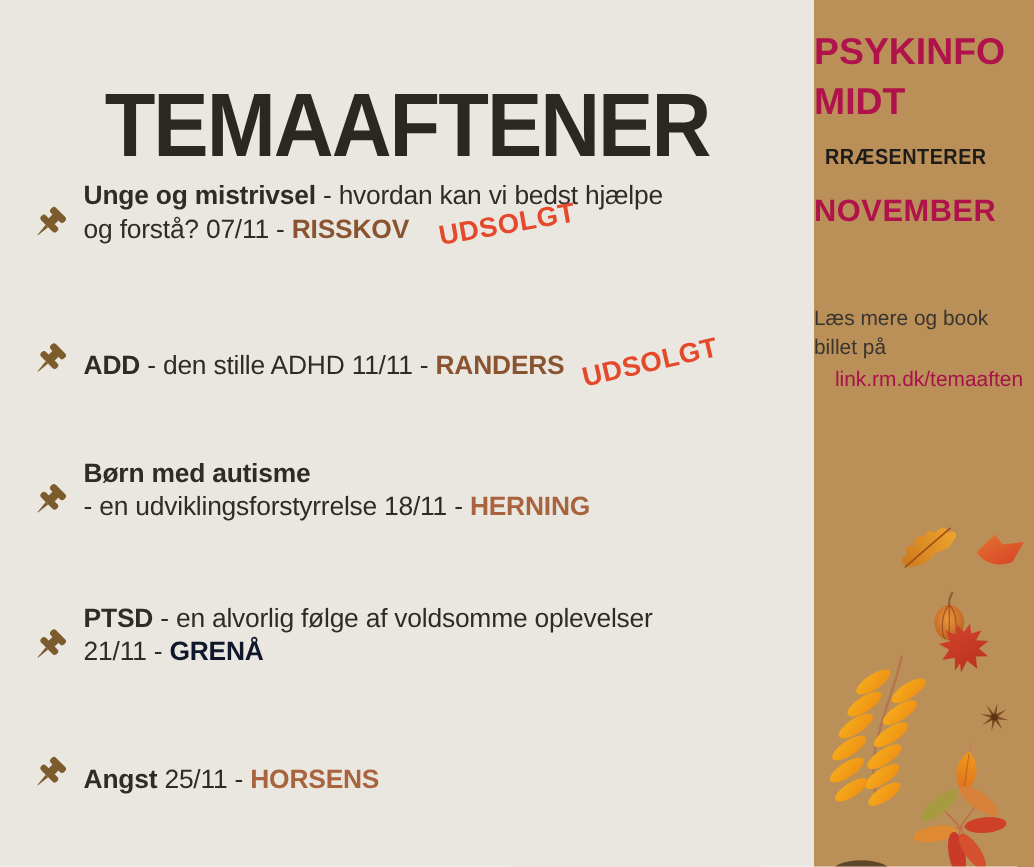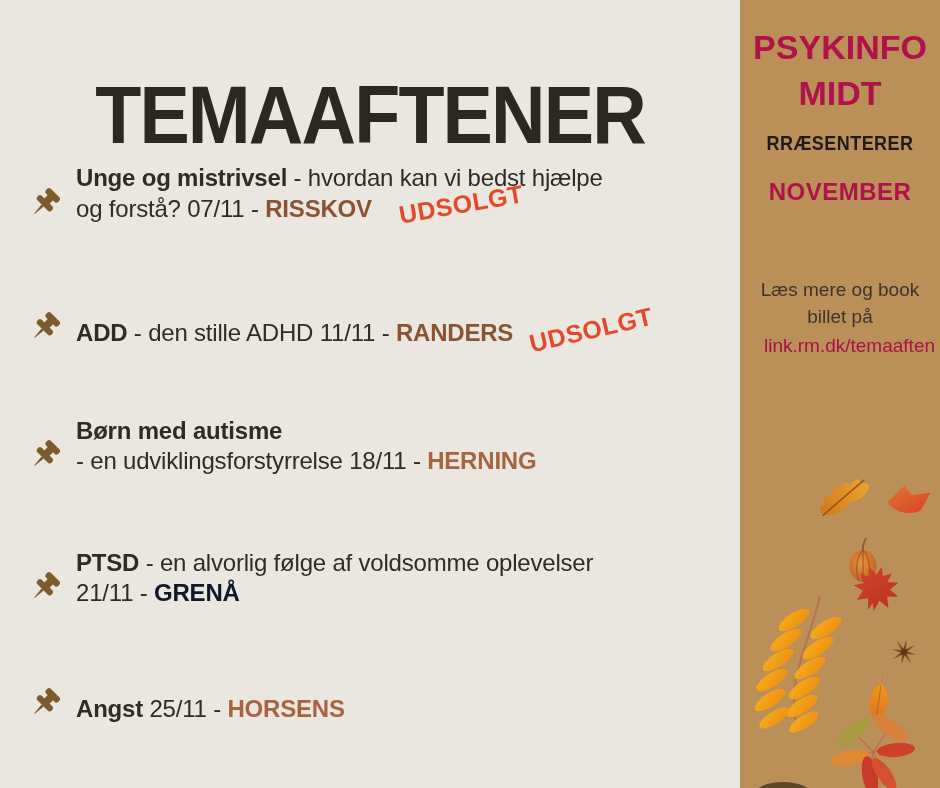--- a/index.html
+++ b/index.html
@@ -20,26 +20,26 @@
   .etext b{font-weight:700;letter-spacing:-0.2px;}
   .venue{font-weight:700;letter-spacing:0.5px;}
   .badge{
     display:inline-block;font-weight:700;font-size:25px;letter-spacing:0.5px;
     transform:rotate(-10deg) translateY(7px);transform-origin:0 50%;margin-left:26px;
   }
   .badge.b2{transform:rotate(-13deg) translateY(12px);margin-left:14px;}
   
   .sidebar{
     position:absolute;left:740px;top:0;width:200px;height:788px;
-    text-align:center;overflow:hidden;
+    text-align:left;overflow:hidden;
   }
   .brand{margin-top:24px;font-size:34px;font-weight:800;line-height:46px;letter-spacing:0;}
   .presents{margin-top:16px;font-size:20px;font-weight:700;letter-spacing:0.5px;
     transform:scaleX(0.9);transform-origin:50% 50%;}
-  .month{margin-top:18px;font-size:24px;font-weight:800;line-height:37px;letter-spacing:0.5px;}
+  .month{margin-top:18px;font-size:28px;font-weight:800;line-height:37px;letter-spacing:0.5px;}
   .info{margin-top:66px;font-size:19px;line-height:27px;font-weight:400;}
   .linkline{font-size:19px;line-height:28px;font-weight:400;margin-top:2px;cursor:pointer;}
   .deco{position:absolute;}
 </style>
 </head>
 <body>
 
 <div class="poster" style="background: rgb(234, 231, 225);">
 
   <div class="main">

